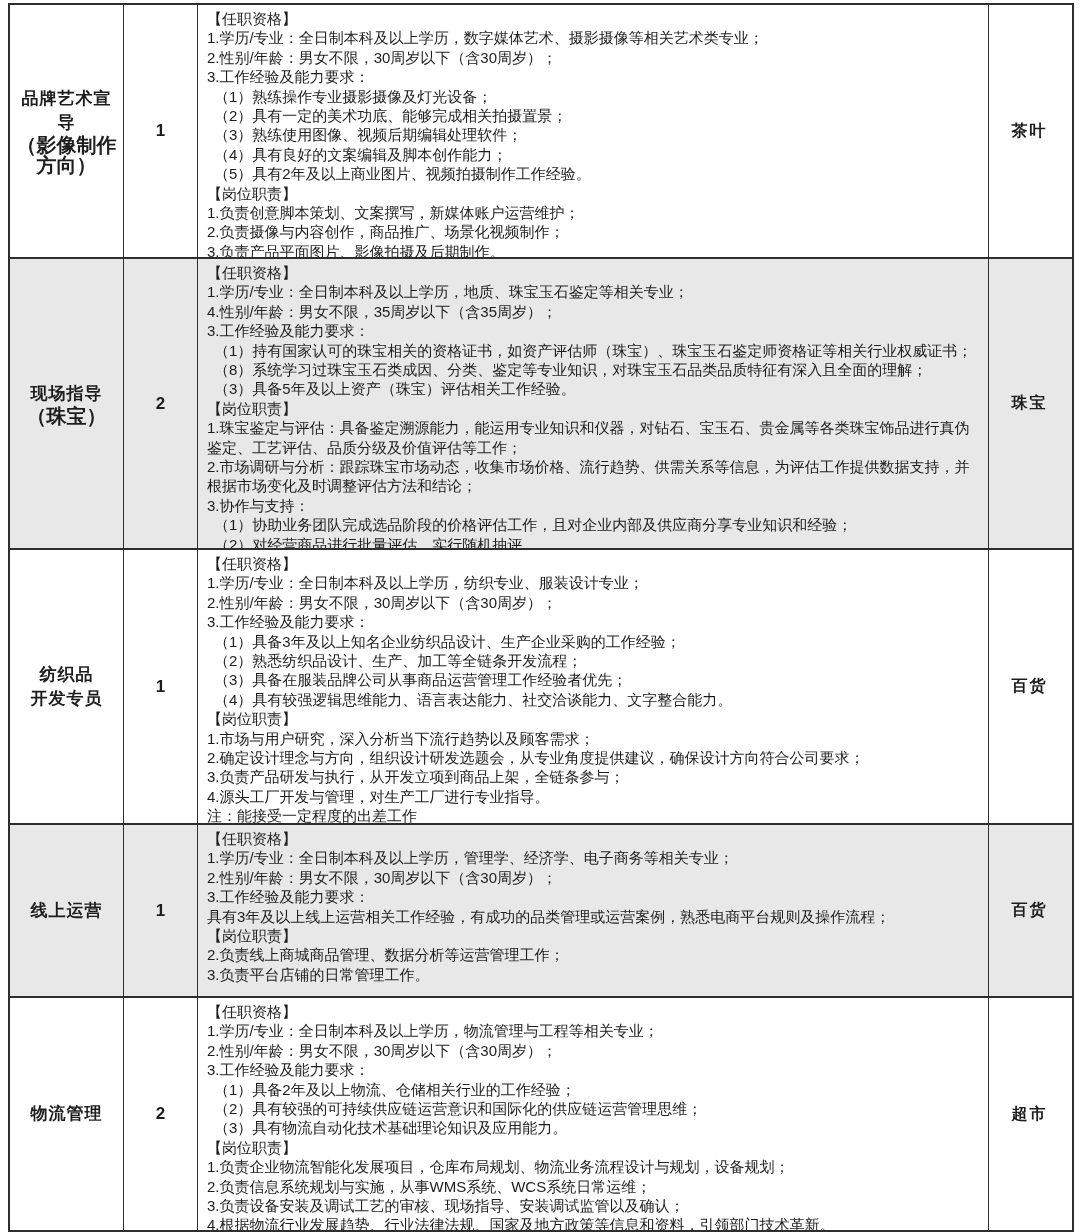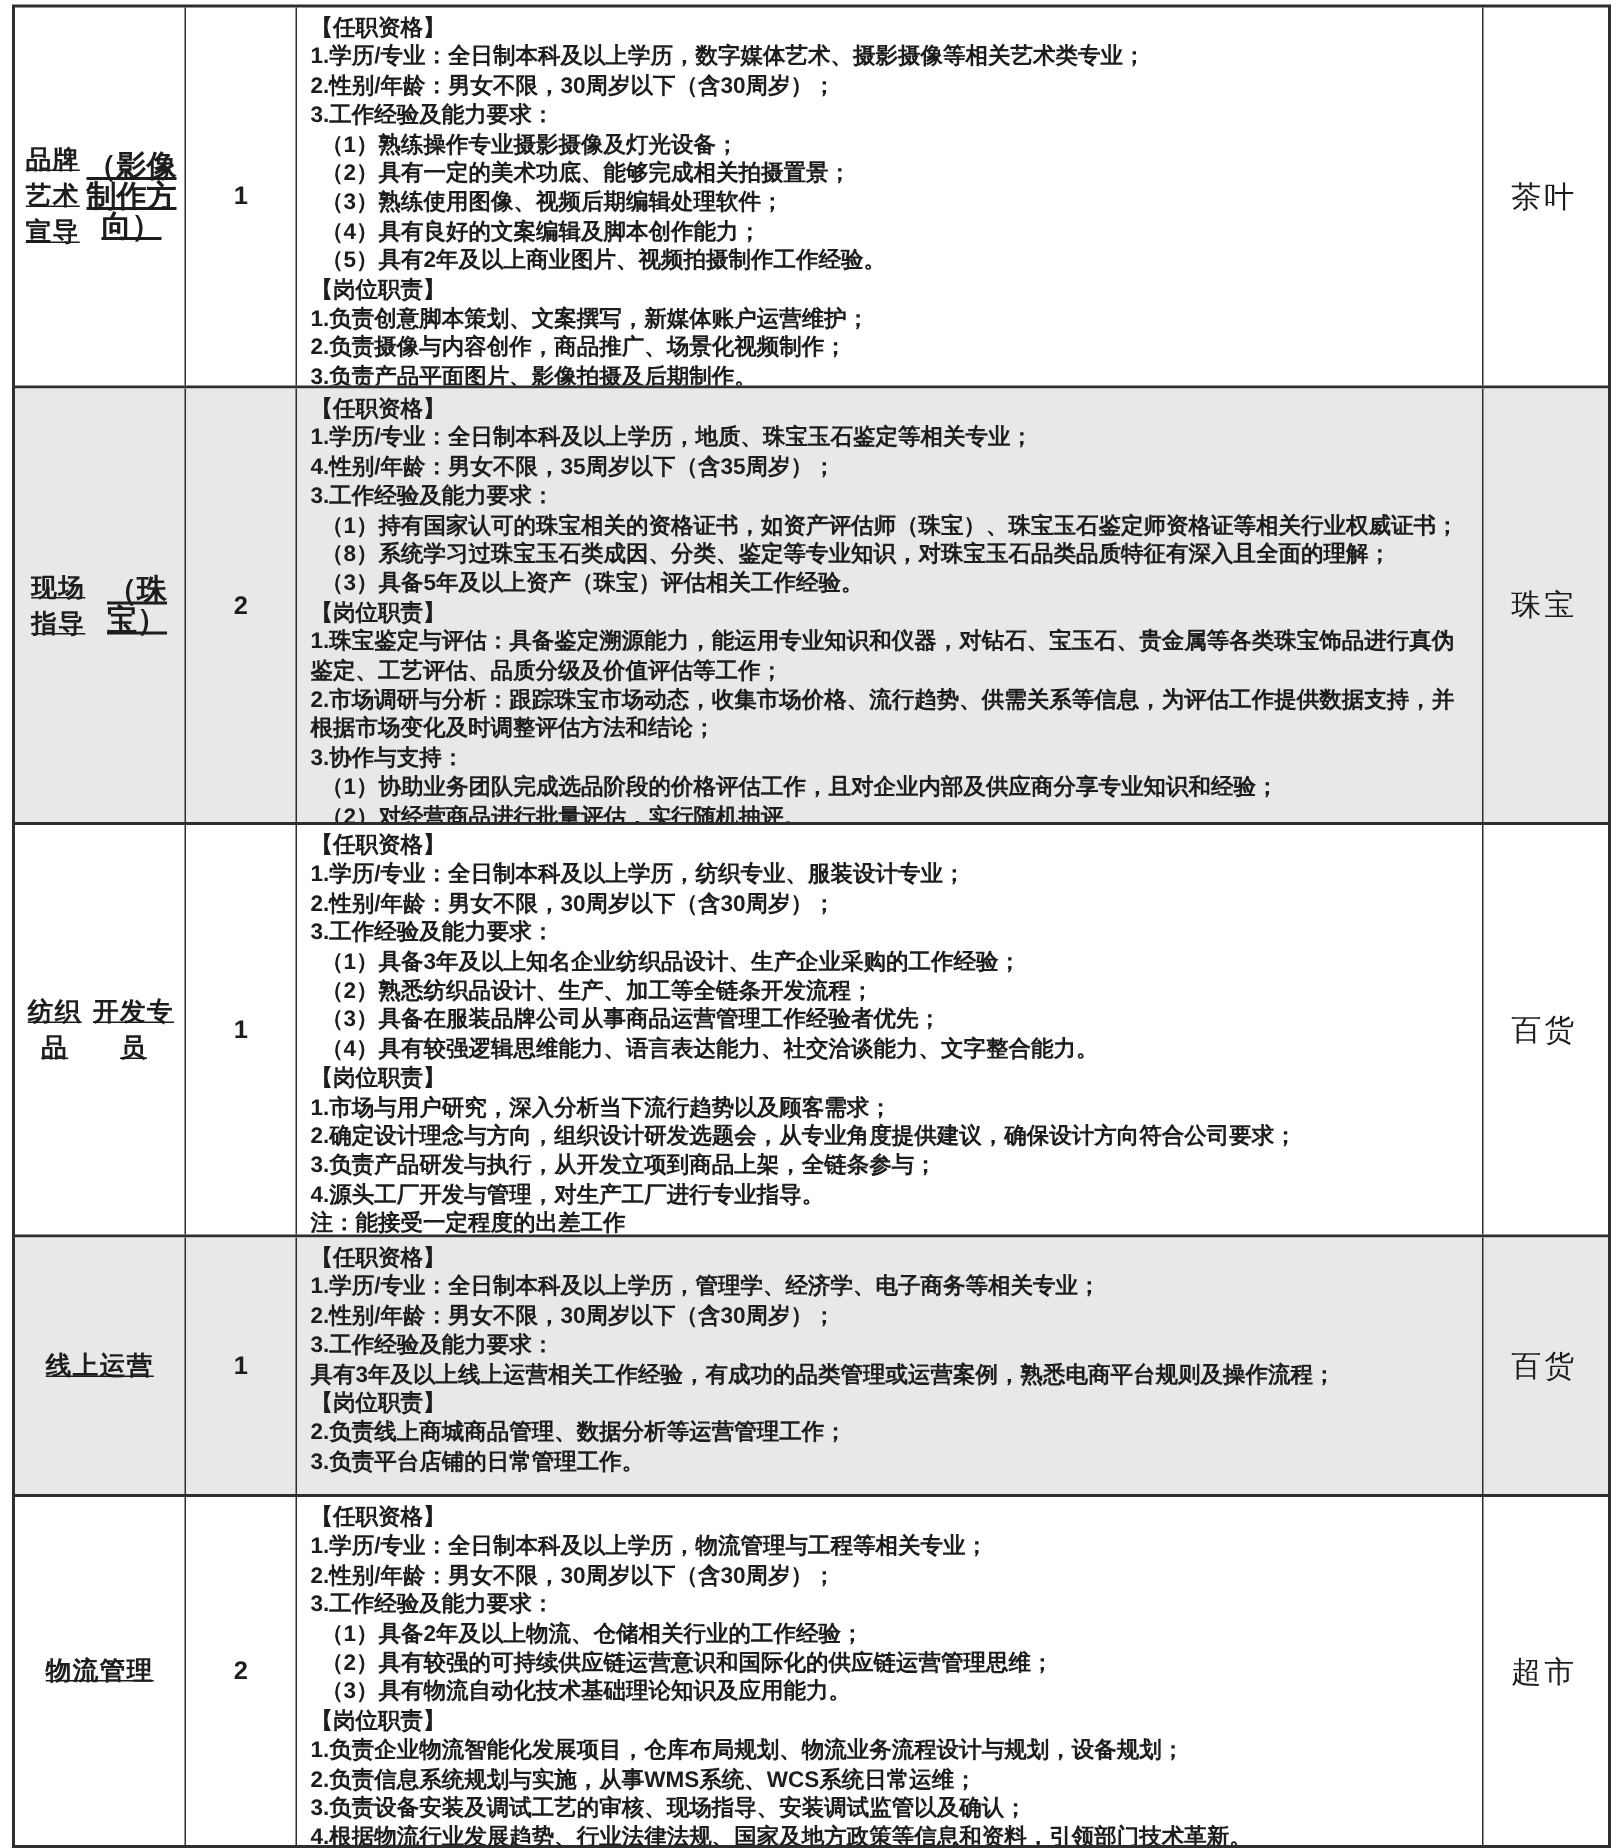--- a/index.html
+++ b/index.html
@@ -30,38 +30,38 @@
   .row:nth-child(2){height:291px;}
   .row:nth-child(3){height:275px;}
   .row:nth-child(4){height:173px;}
   .row:nth-child(5){height:232px;}
   .cell{
     border-right:1.5px solid var(--border-c);
     overflow:hidden;
   }
   .cell:last-child{border-right:none;}
   .pos{
-    display:flex;flex-direction:row;align-items:center;justify-content:center;
-    text-align:center;padding:4px;text-decoration:underline;
+    display:flex;flex-direction:column;align-items:center;justify-content:center;
+    text-align:center;padding:4px;
   }
   .pos-line{font-size:17px;font-weight:700;line-height:24px;letter-spacing:1px;}
   .pos-line.small{font-size:20px;font-weight:600;letter-spacing:0;line-height:20px;}
   .count{
     display:flex;align-items:center;justify-content:center;
     font-size:17px;font-weight:600;
   }
   .details{
     padding:4px 6px 0 9px;
-    font-size:15px;font-weight:700;line-height:19.4px;
+    font-size:15px;font-weight:400;line-height:19.4px;
   }
   .line{white-space:normal;}
   .line.indent{padding-left:7px;}
   .cat{
     display:flex;align-items:center;justify-content:center;
-    font-size:20px;font-weight:400;letter-spacing:2px;
+    font-size:16px;font-weight:700;letter-spacing:2px;
   }
 </style>
 </head>
 <body>
 
 <div class="table">
     <div class="row">
     <div class="cell pos">
         <div class="pos-line">品牌艺术宣导</div>
         <div class="pos-line small">（影像制作方向）</div>

